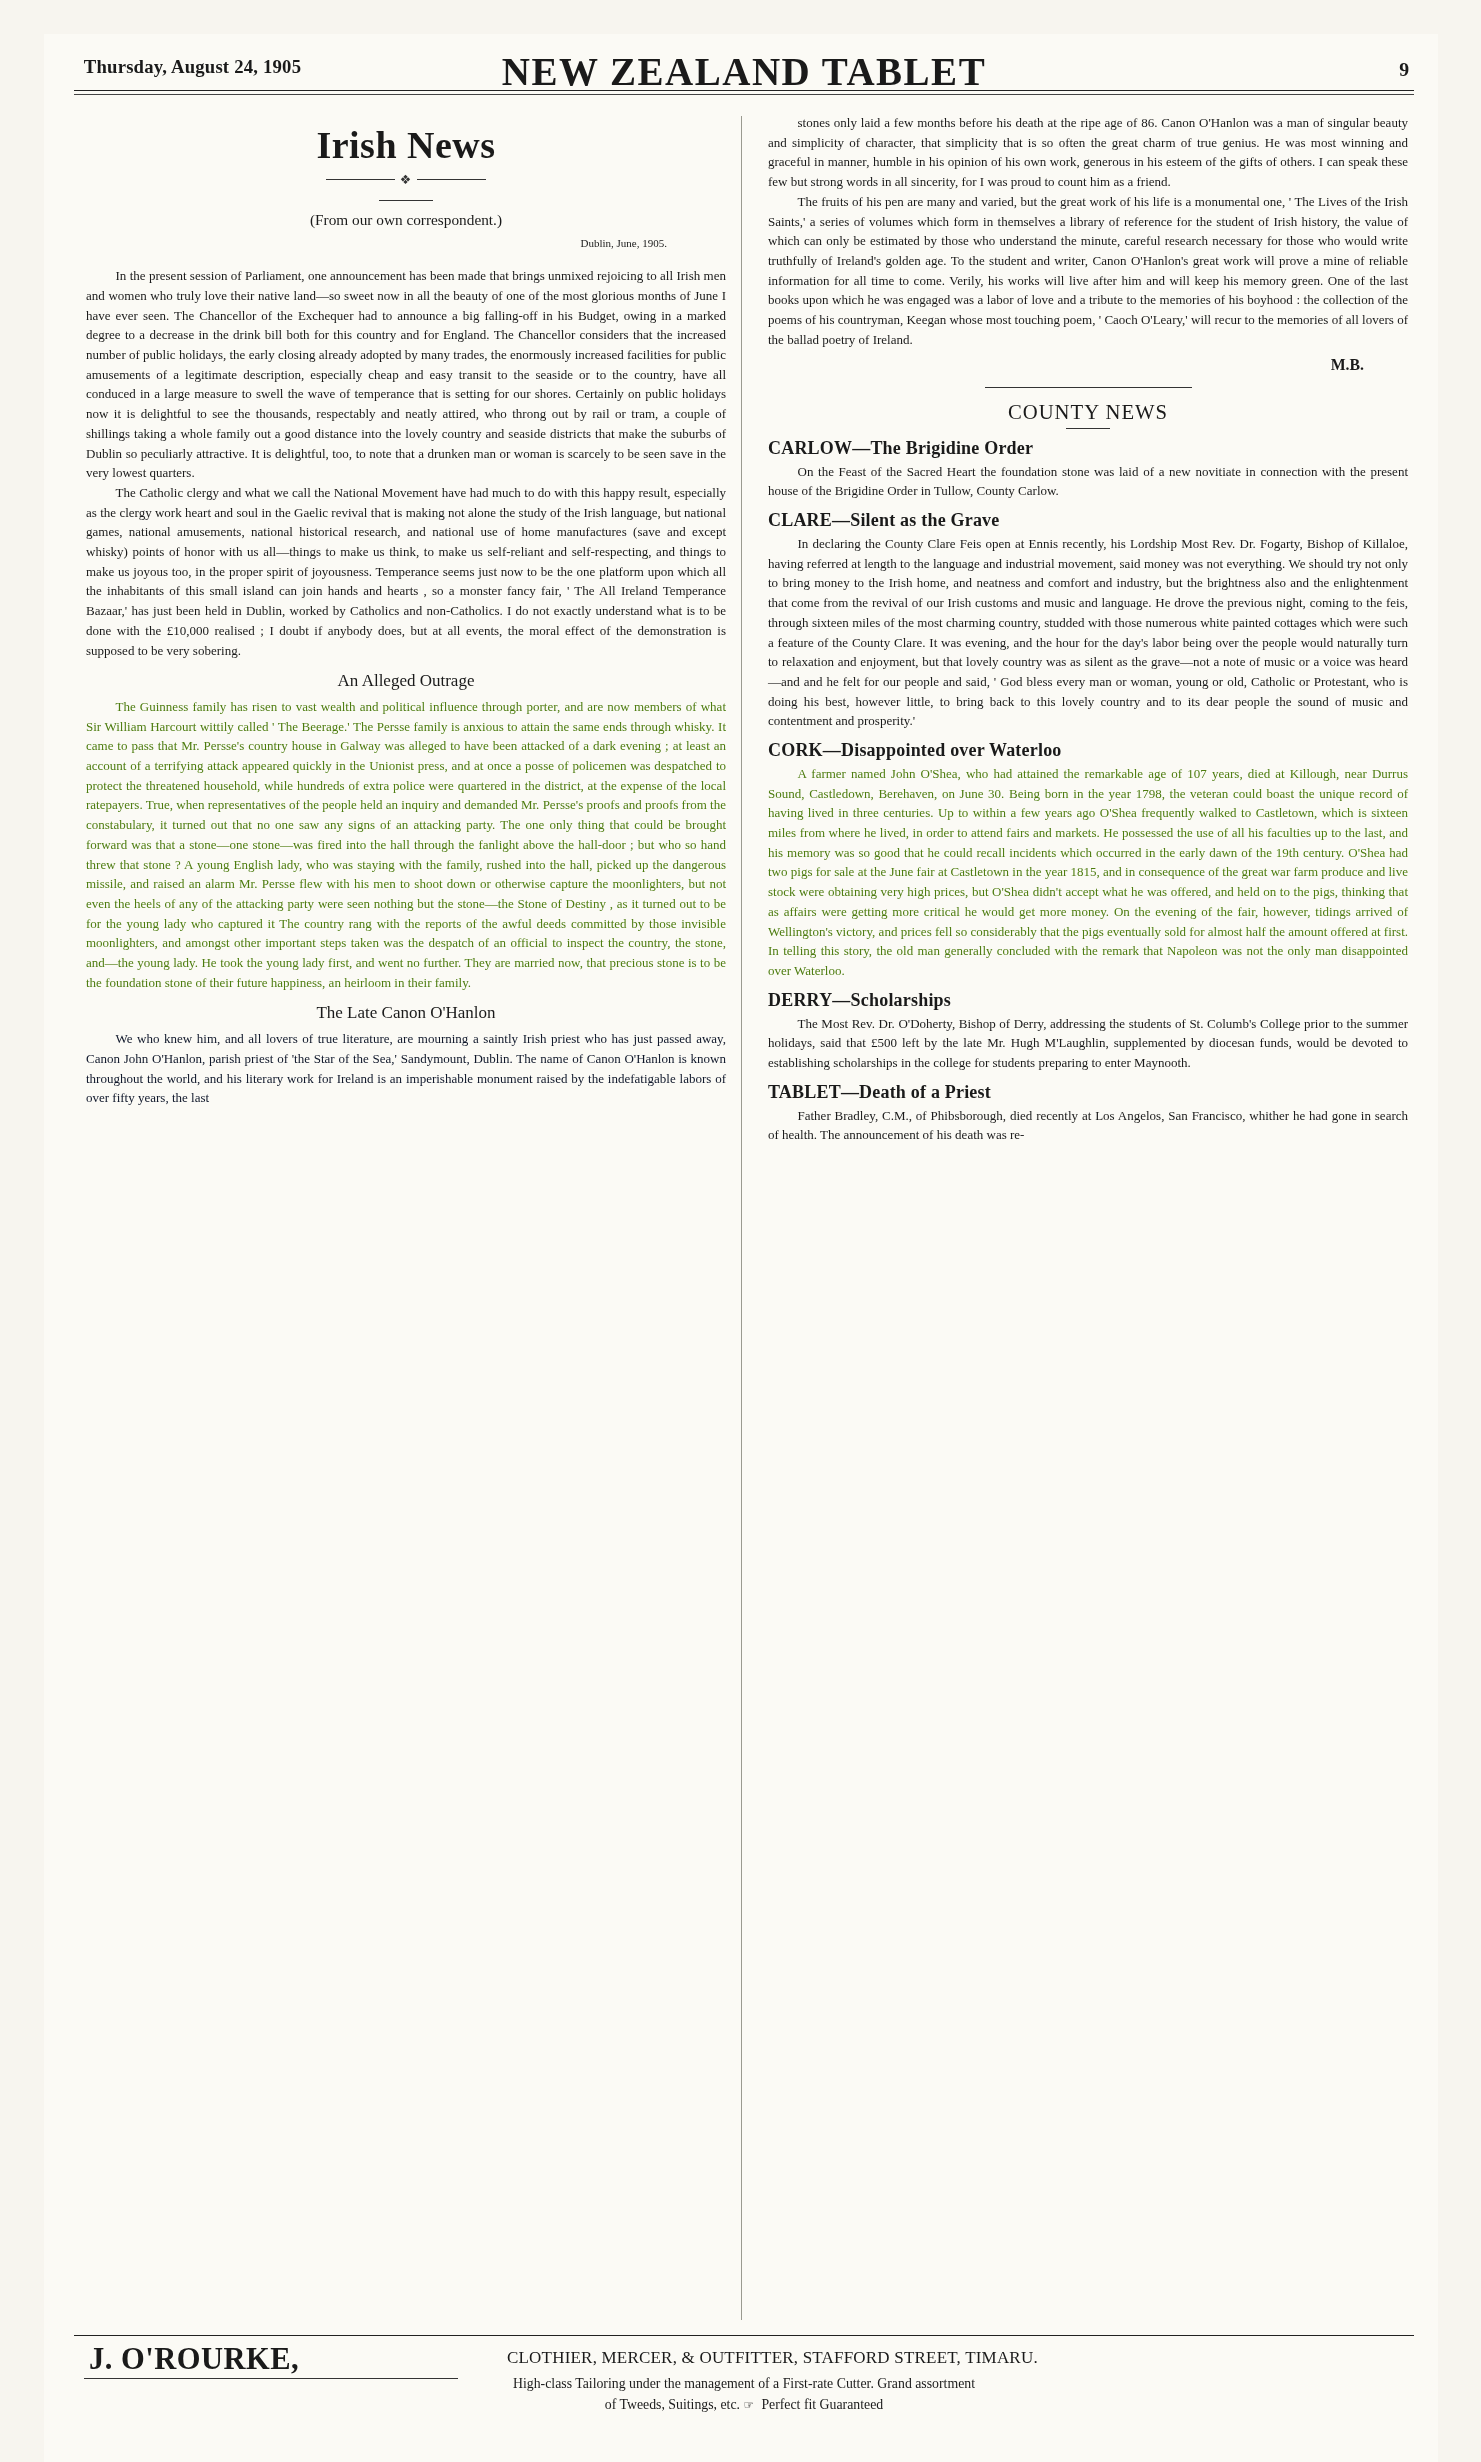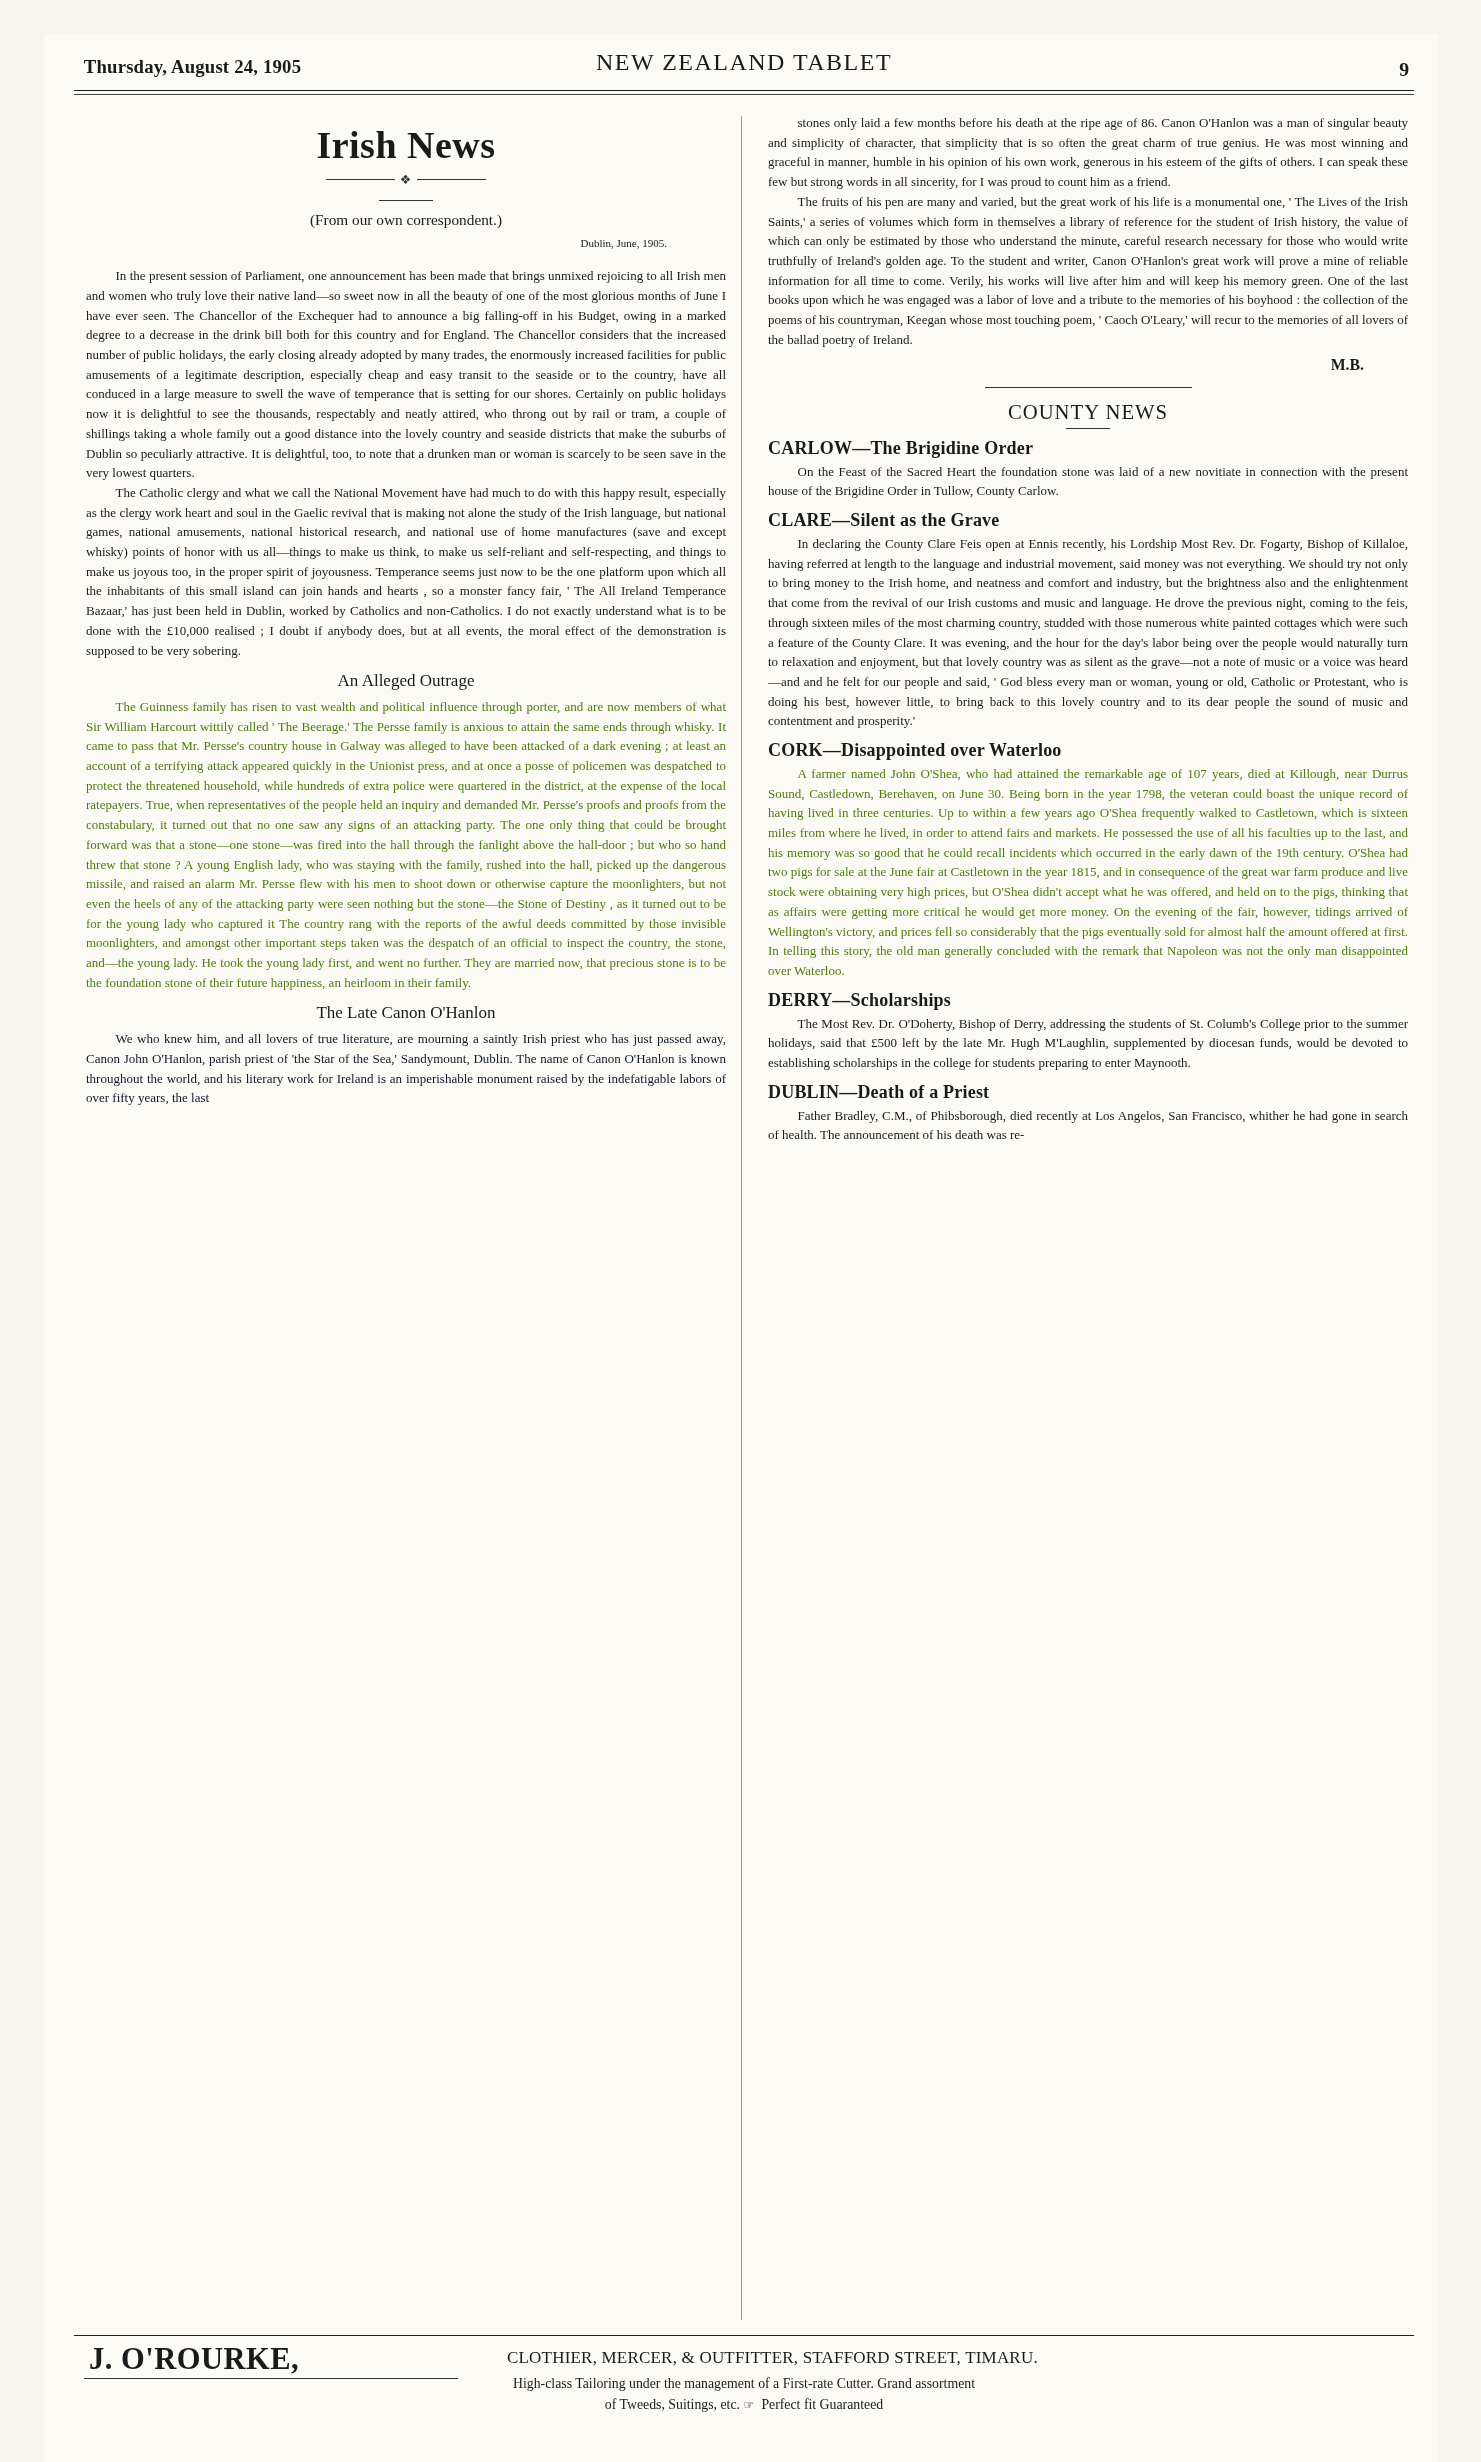--- a/index.html
+++ b/index.html
@@ -48,22 +48,22 @@
     font-weight: bold;
     font-family: "Liberation Serif", serif;
     letter-spacing: 0.2px;
     white-space: nowrap;
   }
   .masthead .title {
     position: absolute;
     left: 50%;
     transform: translateX(-50%);
     top: 2px;
-    font-size: 24px;
-    font-weight: normal;
+    font-size: 39px;
+    font-weight: bold;
     letter-spacing: 1.5px;
     white-space: nowrap;
     font-family: "Liberation Serif", serif;
   }
   .masthead .pageno {
     position: absolute;
     right: 4.9px;
     top: 10.8px;
     font-size: 19.7px;
     font-weight: bold;
@@ -309,21 +309,21 @@
 
     <h3 class="county">CLARE—Silent as the Grave</h3>
     <p class="body">In declaring the County Clare Feis open at Ennis recently, his Lordship Most Rev. Dr. Fogarty, Bishop of Killaloe, having referred at length to the language and industrial movement, said money was not everything. We should try not only to bring money to the Irish home, and neatness and comfort and industry, but the brightness also and the enlightenment that come from the revival of our Irish customs and music and language. He drove the previous night, coming to the feis, through sixteen miles of the most charming country, studded with those numerous white painted cottages which were such a feature of the County Clare. It was evening, and the hour for the day's labor being over the people would naturally turn to relaxation and enjoyment, but that lovely country was as silent as the grave—not a note of music or a voice was heard—and and he felt for our people and said, ' God bless every man or woman, young or old, Catholic or Protestant, who is doing his best, however little, to bring back to this lovely country and to its dear people the sound of music and contentment and prosperity.'</p>
 
     <h3 class="county">CORK—Disappointed over Waterloo</h3>
     <p class="body faded">A farmer named John O'Shea, who had attained the remarkable age of 107 years, died at Killough, near Durrus Sound, Castledown, Berehaven, on June 30. Being born in the year 1798, the veteran could boast the unique record of having lived in three centuries. Up to within a few years ago O'Shea frequently walked to Castletown, which is sixteen miles from where he lived, in order to attend fairs and markets. He possessed the use of all his faculties up to the last, and his memory was so good that he could recall incidents which occurred in the early dawn of the 19th century. O'Shea had two pigs for sale at the June fair at Castletown in the year 1815, and in consequence of the great war farm produce and live stock were obtaining very high prices, but O'Shea didn't accept what he was offered, and held on to the pigs, thinking that as affairs were getting more critical he would get more money. On the evening of the fair, however, tidings arrived of Wellington's victory, and prices fell so considerably that the pigs eventually sold for almost half the amount offered at first. In telling this story, the old man generally concluded with the remark that Napoleon was not the only man disappointed over Waterloo.</p>
 
     <h3 class="county">DERRY—Scholarships</h3>
     <p class="body">The Most Rev. Dr. O'Doherty, Bishop of Derry, addressing the students of St. Columb's College prior to the summer holidays, said that £500 left by the late Mr. Hugh M'Laughlin, supplemented by diocesan funds, would be devoted to establishing scholarships in the college for students preparing to enter Maynooth.</p>
 
-    <h3 class="county">DUBLIN—Death of a Priest</h3>
+    <h3 class="county">TABLET—Death of a Priest</h3>
     <p class="body">Father Bradley, C.M., of Phibsborough, died recently at Los Angelos, San Francisco, whither he had gone in search of health. The announcement of his death was re-</p>
   </div>
 
   <div class="footer-rule"></div>
   <div class="footer">
     <div class="brand">J. O'ROURKE,</div>
     <div class="underline-brand"></div>
     <div class="trade">CLOTHIER, MERCER, &amp; OUTFITTER, STAFFORD STREET, TIMARU.</div>
     <div class="line2">High-class Tailoring under the management of a First-rate Cutter.  Grand assortment</div>
     <div class="line3">

